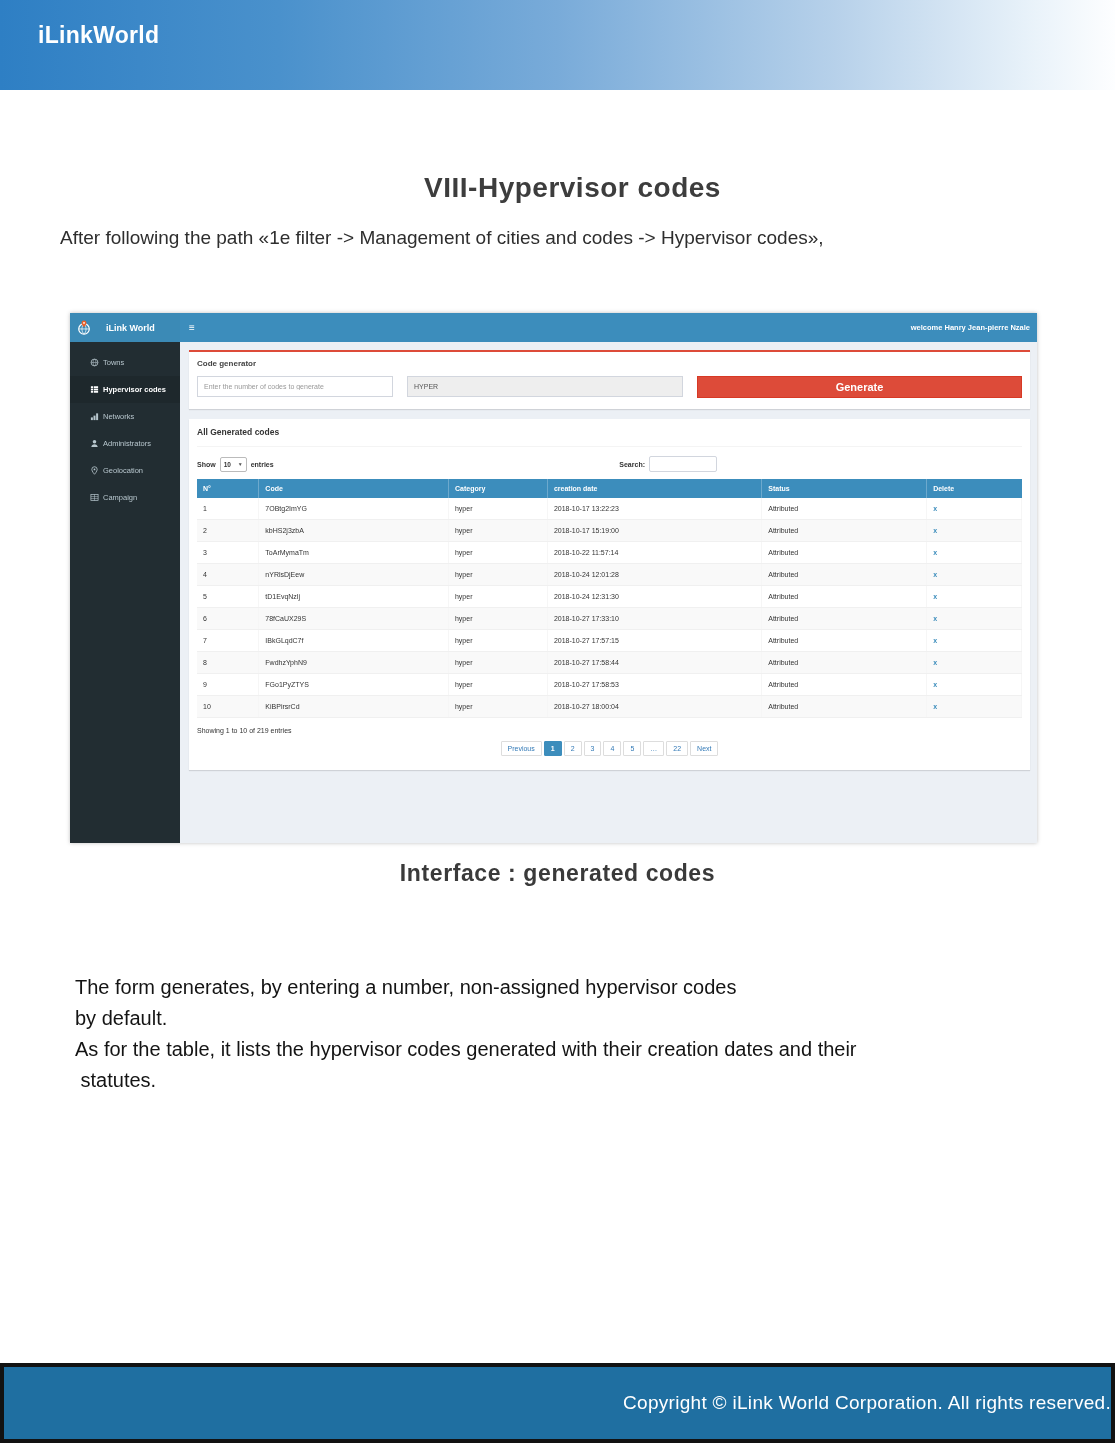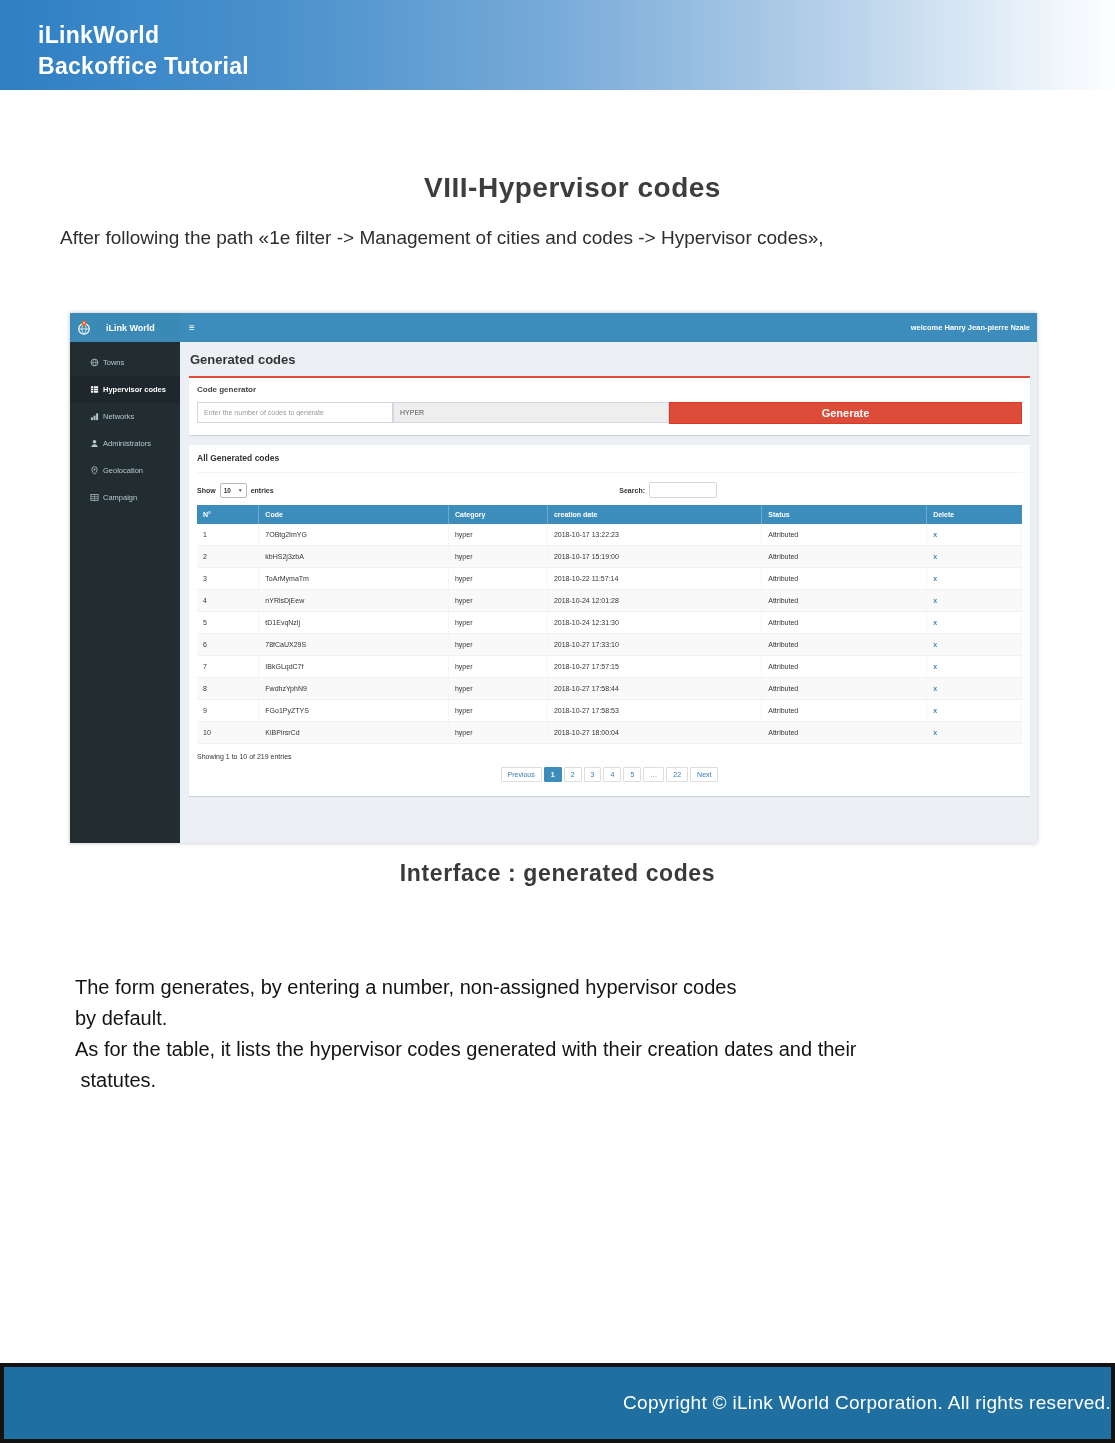--- a/index.html
+++ b/index.html
@@ -67,21 +67,21 @@
   .sb-item .sb-icon { width:9px; height:9px; display:inline-flex; }
   .sb-item .sb-icon svg { width:9px; height:9px; }
   .sb-item.active { background:#1e282c; color:#fff; font-weight:bold; }
 
   .main { flex:1; padding:8px 7px 0 9px; min-width:0; }
   .page-heading { font-size:13px; font-weight:bold; color:#333; margin:2px 0 9px 1px; }
 
   .panel { background:#fff; box-shadow:0 1px 1px rgba(0,0,0,.12); }
   .gen-panel { border-top:2px solid #dd4b39; padding:7px 8px 11px 8px; }
   .panel-title { font-size:8px; font-weight:bold; color:#444; }
-  .gen-row { display:flex; margin-top:8px; }
+  .gen-row { display:flex; gap:14px; margin-top:8px; }
   .gen-input {
     width:196px; height:21px; border:1px solid #d2d6de; font-size:7px; padding:0 6px;
     color:#555; font-family:"Liberation Sans",sans-serif;
   }
   .gen-input::placeholder { color:#999; }
   .gen-prefix {
     width:276px; height:21px; border:1px solid #d2d6de; background:#eee; color:#555;
     font-size:7px; padding:0 6px; font-family:"Liberation Sans",sans-serif;
   }
   .gen-btn {
@@ -122,21 +122,20 @@
     min-width:14px; padding:3px 6px; border:1px solid #ddd; background:#fff; color:#337ab7;
     font-size:7px; text-align:center; cursor:pointer; border-radius:1px;
   }
   .pg-btn.active { background:#3c8dbc; border-color:#3c8dbc; color:#fff; font-weight:bold; }
 </style>
 </head>
 <body>
 
 <div class="doc-header">
   <div class="l1">iLinkWorld</div>
-  <div class="l2">Backoffice Tutorial</div>
 </div>
 
 <div class="doc-title">VIII-Hypervisor codes</div>
 
 <div class="doc-intro" id="intro">
     <div>After following the path «1e filter -&gt; Management of cities and codes -&gt; Hypervisor codes»,</div>
   </div>
 
 <div class="app-frame">
   <div class="app-topbar">
@@ -214,21 +213,20 @@
             <svg viewBox="0 0 10 10">
               <rect x="1" y="1.6" width="8" height="6.8" fill="none" stroke="currentColor" stroke-width="0.8"></rect>
               <path d="M1 4h8M1 6.2h8M5 1.6v6.8" stroke="currentColor" stroke-width="0.6"></path>
             </svg>
           </span>
           <span>Campaign</span>
         </div>
       </div>
 
     <div class="main">
-      <div class="page-heading">Generated codes</div>
 
       <div class="panel gen-panel">
         <div class="panel-title">Code generator</div>
         <div class="gen-row">
           <input class="gen-input" type="text" placeholder="Enter the number of codes to generate" style="">
           <input class="gen-prefix" type="text" readonly="" value="HYPER" style="">
           <button class="gen-btn">Generate</button>
         </div>
       </div>
 

